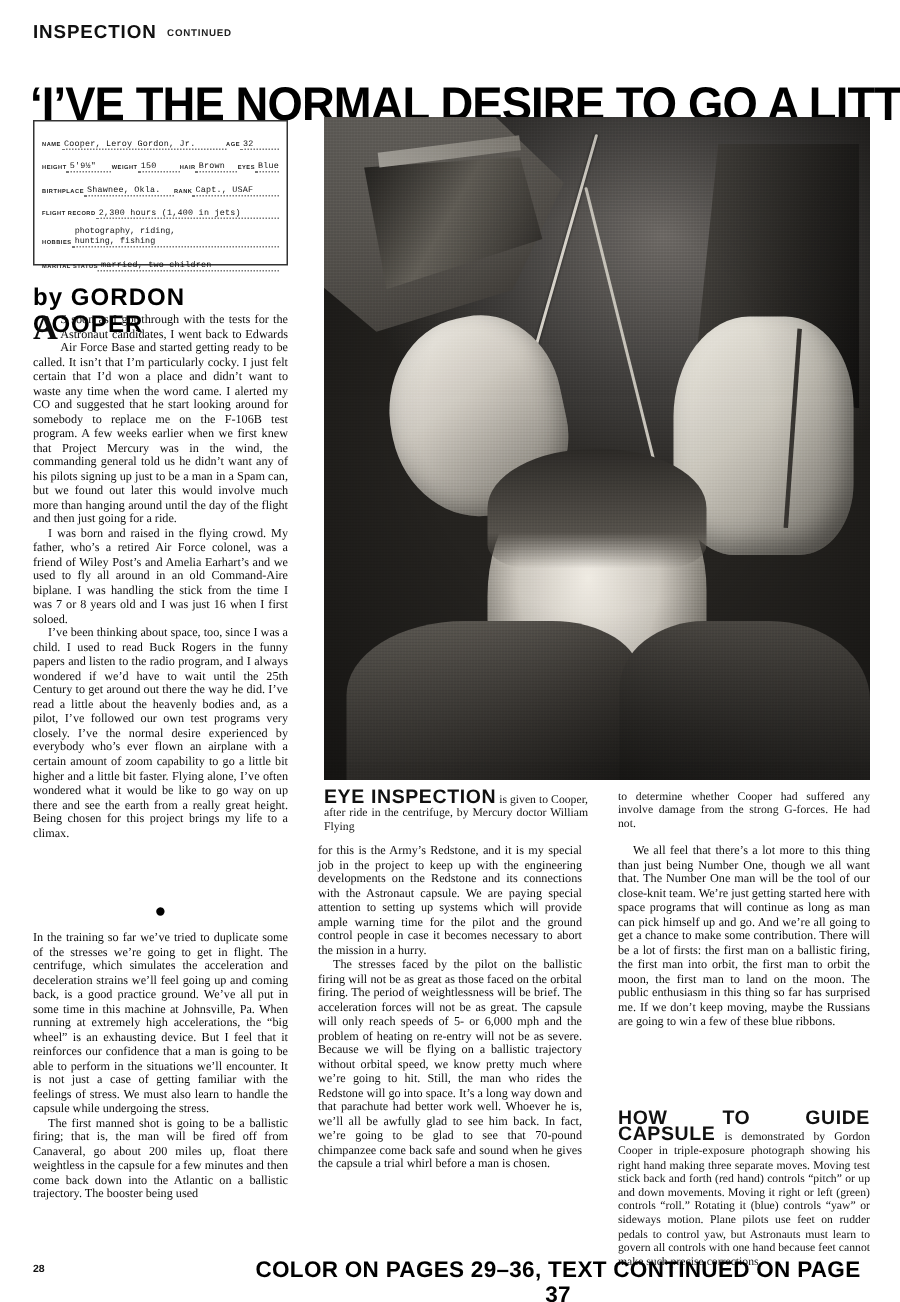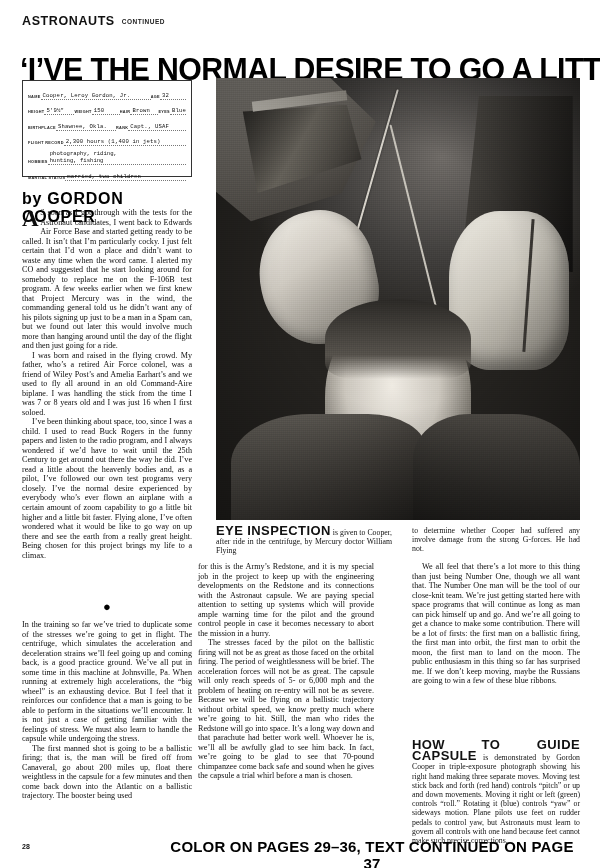--- a/index.html
+++ b/index.html
@@ -138,21 +138,21 @@
     text-align: justify;
     color: #0d0d0d;
     -webkit-hyphens: none;
     hyphens: none;
   }
   .col p { margin: 0; text-indent: 10px; }
   .col p.noindent { text-indent: 0; }
 
   #col1 { left: 22px; top: 208px; width: 170px; }
   #col1b { left: 22px; top: 620px; width: 170px; }
-  #col2 { left: 198px; top: 562px; width: 176px; }
+  #col2 { left: 212px; top: 562px; width: 176px; }
   #col3 { left: 412px; top: 562px; width: 168px; }
 
   .dropcap {
     float: left;
     font-family: "Liberation Serif", serif;
     font-weight: bold;
     font-size: 23px;
     line-height: 18px;
     padding: 1px 1.5px 0 0;
     margin-top: 1px;
@@ -309,21 +309,21 @@
     font-family: "Liberation Sans", sans-serif;
     font-weight: bold;
     font-size: 7px;
     color: #111;
   }
 </style>
 </head>
 <body>
 
 <div class="kicker-row">
-  <span class="kicker">ASTRONAUTS</span>
+  <span class="kicker">INSPECTION</span>
   <span class="kicker-cont">CONTINUED</span>
 </div>
 
 <h1 class="headline">‘I’VE THE NORMAL DESIRE TO GO A LITTLE HIGHER’</h1>
 
 <div class="vitals-card">
 
   <div class="vrow">
     <span class="vlabel">NAME</span>
     <span class="vval grow">Cooper, Leroy Gordon, Jr.</span>

